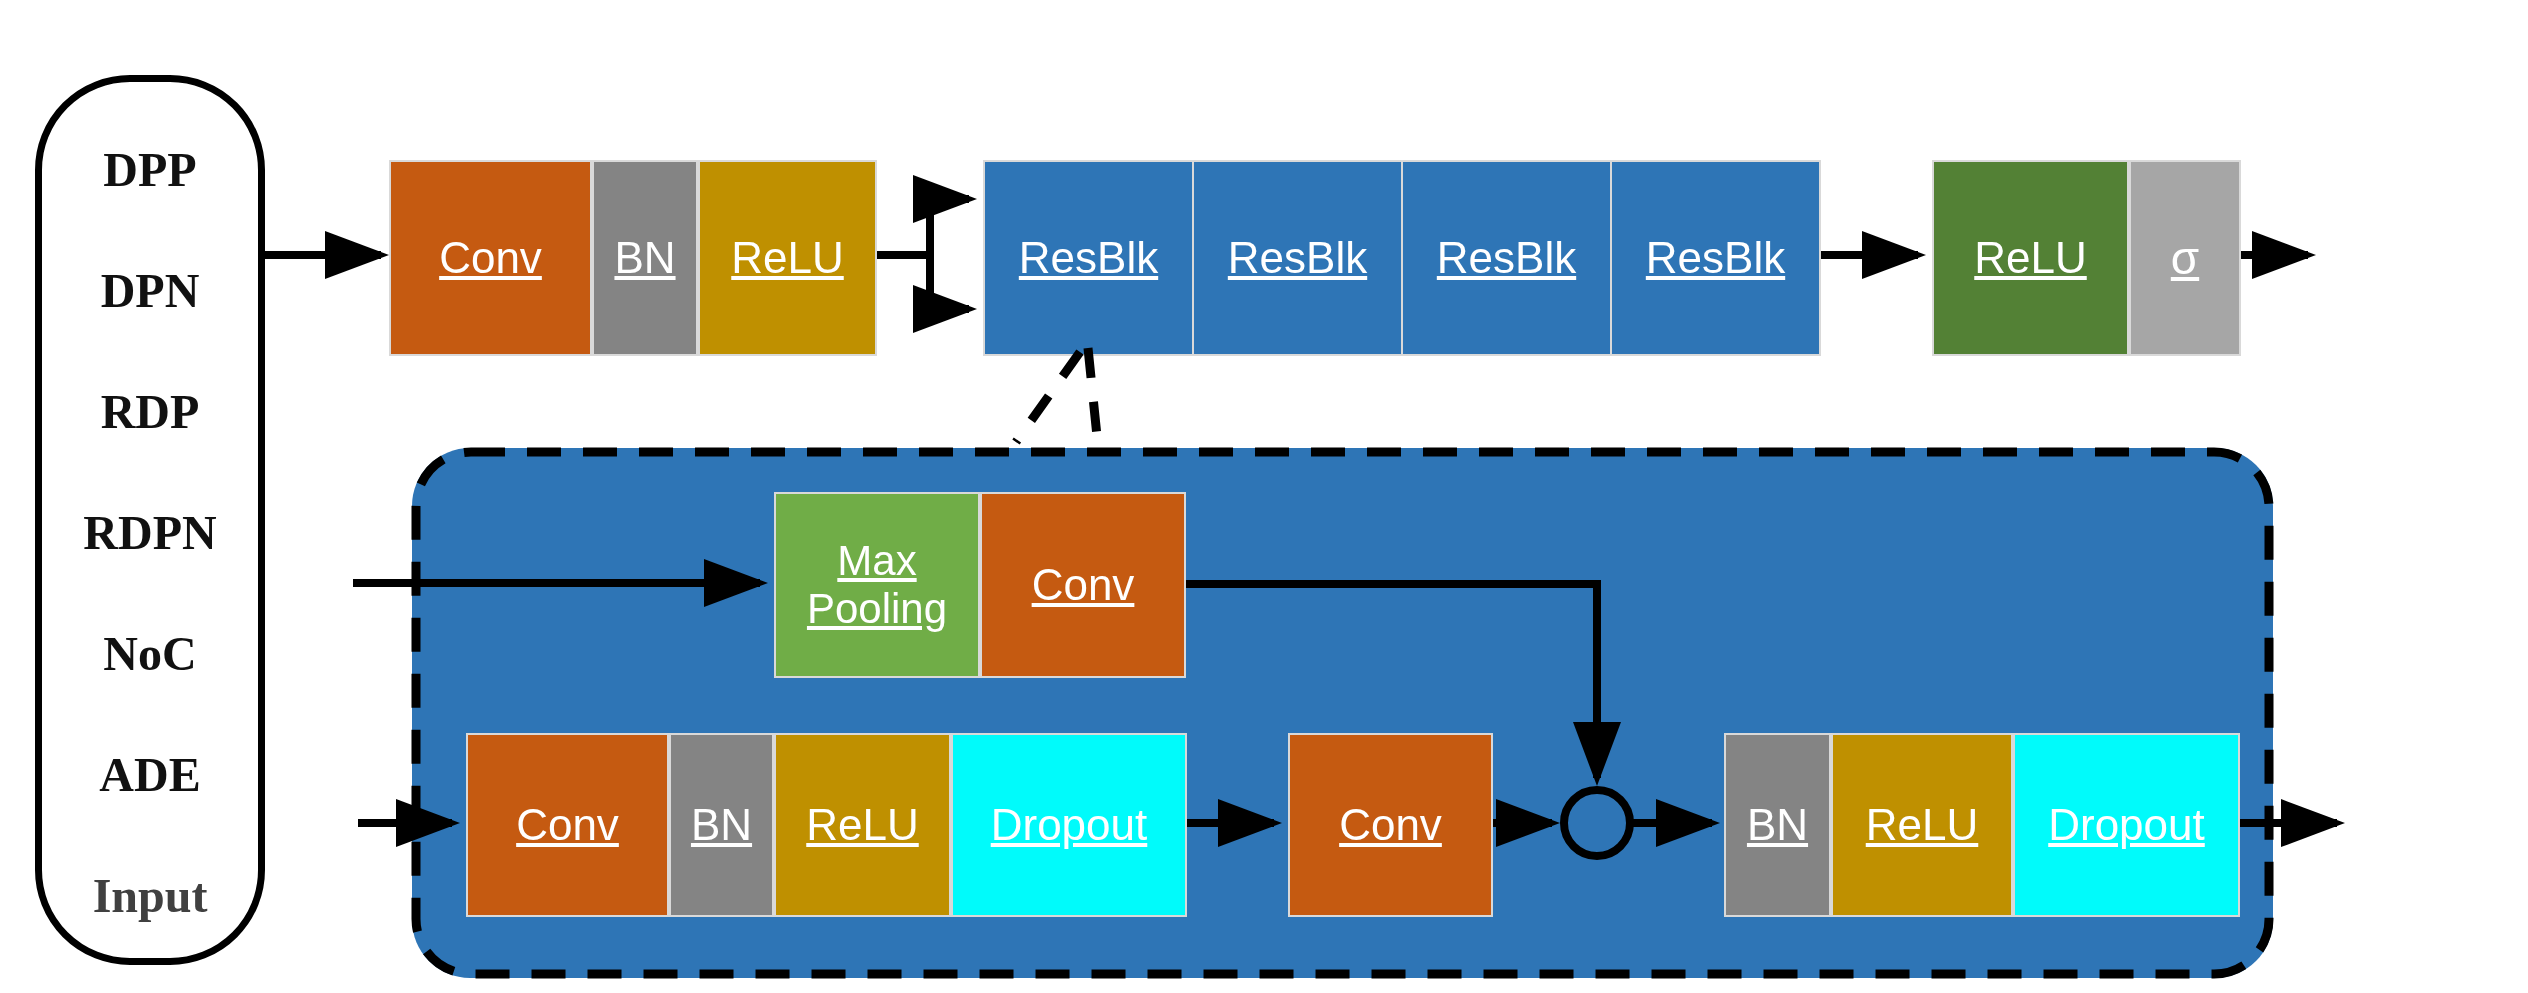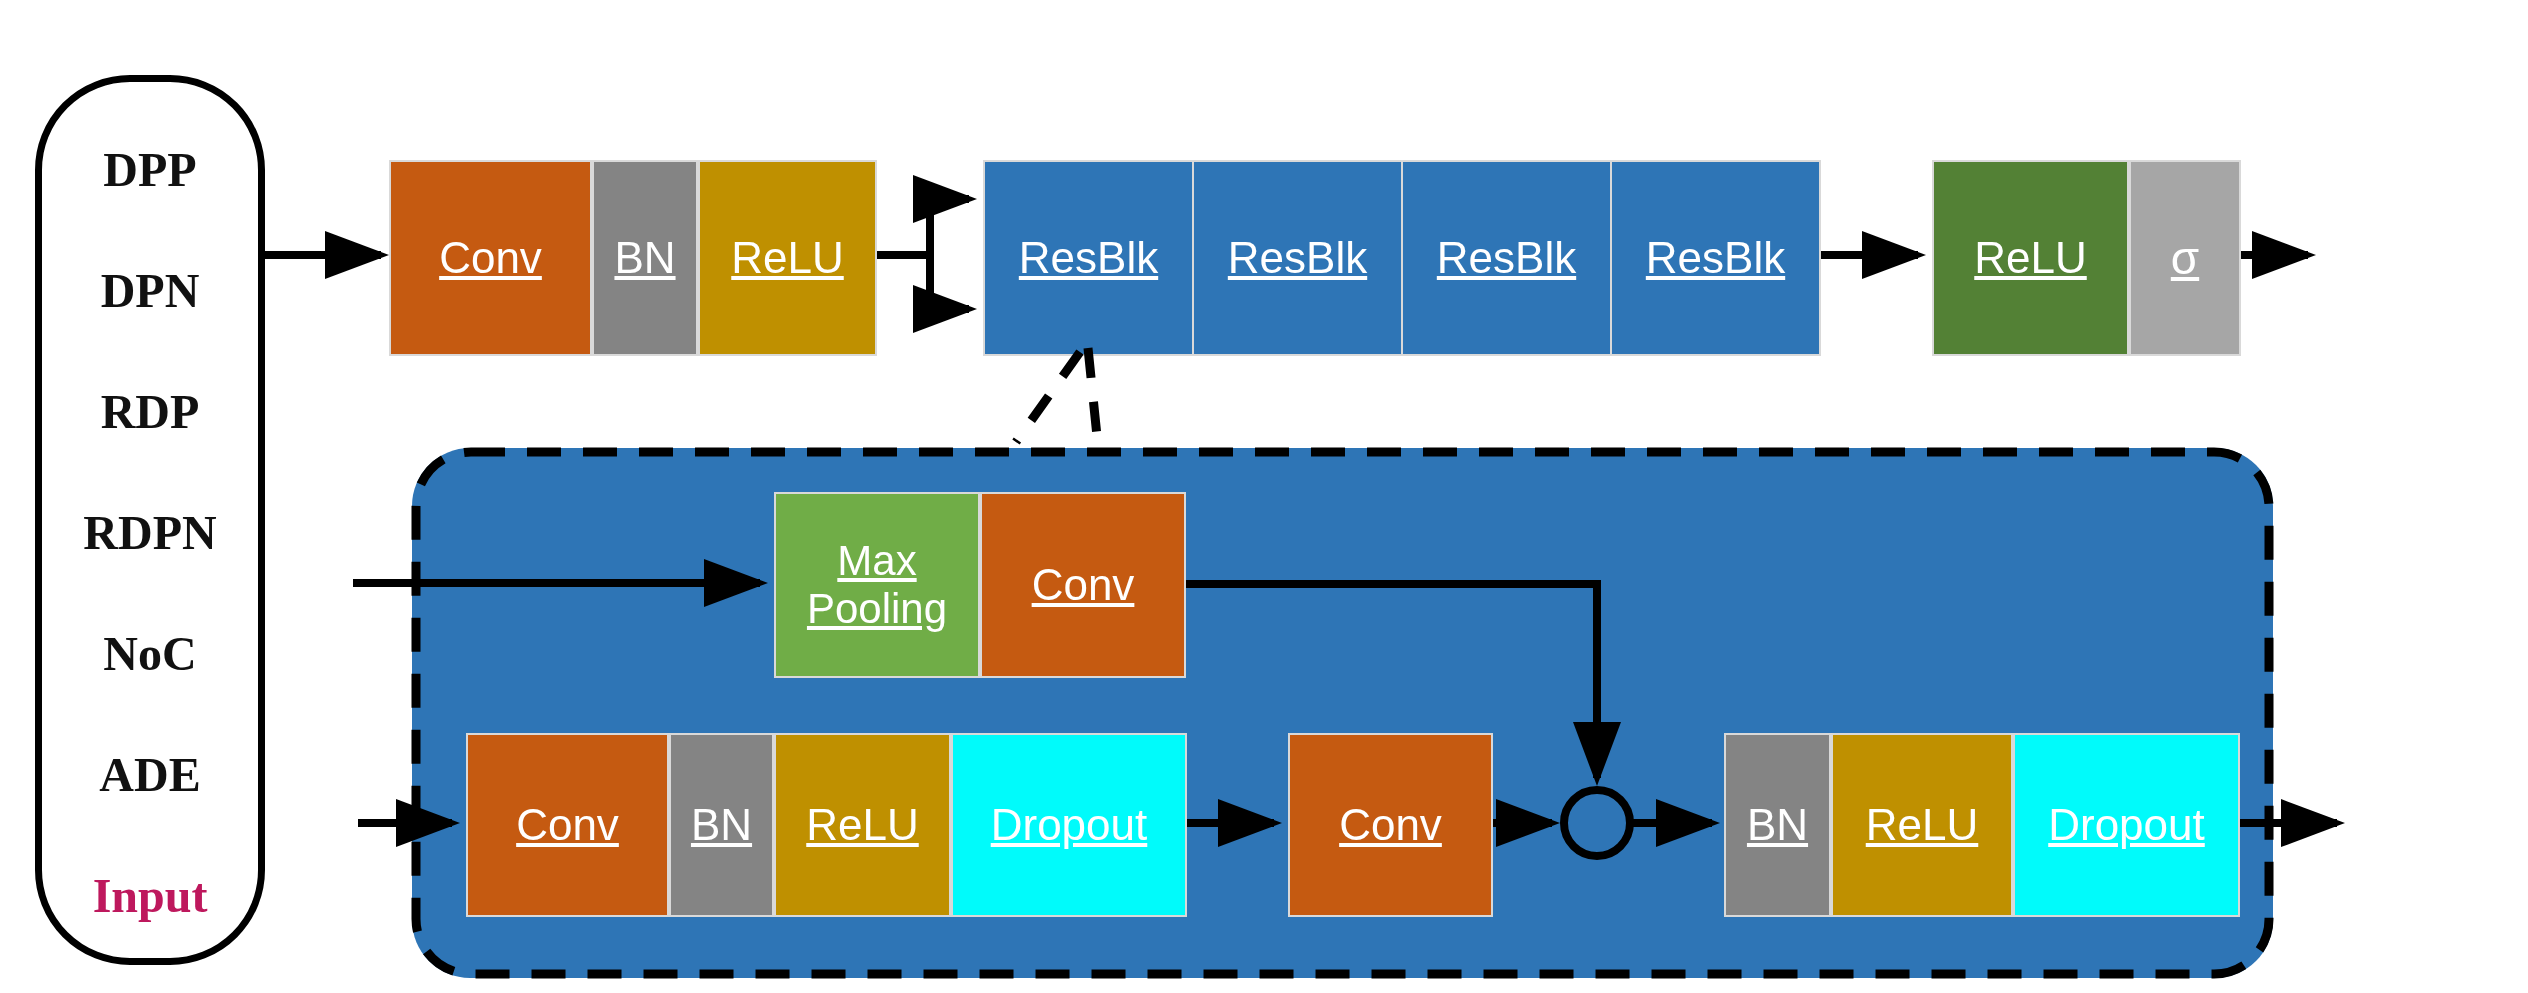--- a/index.html
+++ b/index.html
@@ -25,21 +25,21 @@
 
 <div id="stage">
 
   <div id="input-box" class="iobox">
     <span>DPP</span>
     <span>DPN</span>
     <span>RDP</span>
     <span>RDPN</span>
     <span>NoC</span>
     <span>ADE</span>
-    <span class="cap" style="color: #be185d;">Input</span>
+    <span class="cap" style="color: #404040;">Input</span>
   </div>
 
 
   <div id="container" style="background-color: rgb(46, 117, 182);"></div>
 
   <div class="block" style="left: 389px; top: 160px; width: 203px; height: 196px; background-color: rgb(197, 90, 17);">Conv</div>
   <div class="block" style="left: 592px; top: 160px; width: 106px; height: 196px; background-color: rgb(132, 132, 132);">BN</div>
   <div class="block" style="left: 698px; top: 160px; width: 179px; height: 196px; background-color: rgb(191, 144, 0);">ReLU</div>
 
   <div class="block" style="left: 983px; top: 160px; width: 211px; height: 196px; background-color: rgb(46, 117, 182);">ResBlk</div>

